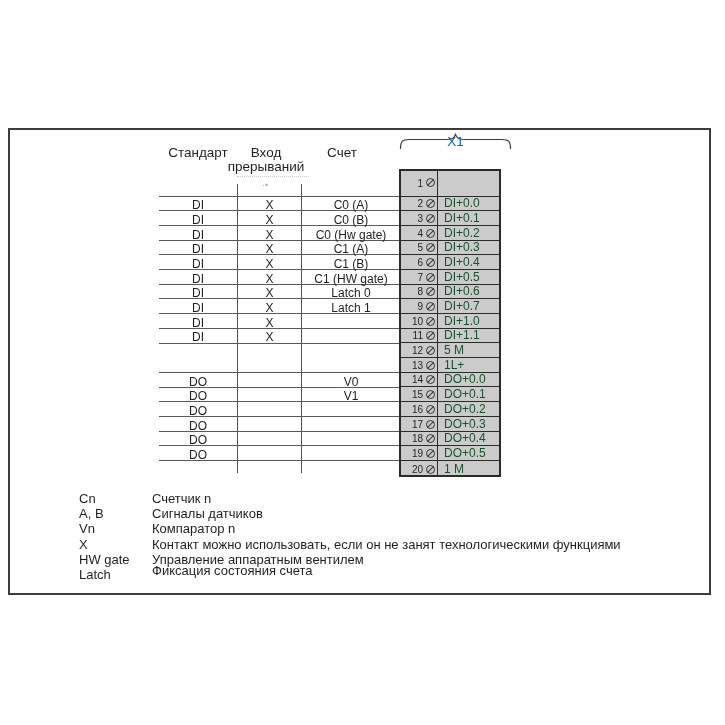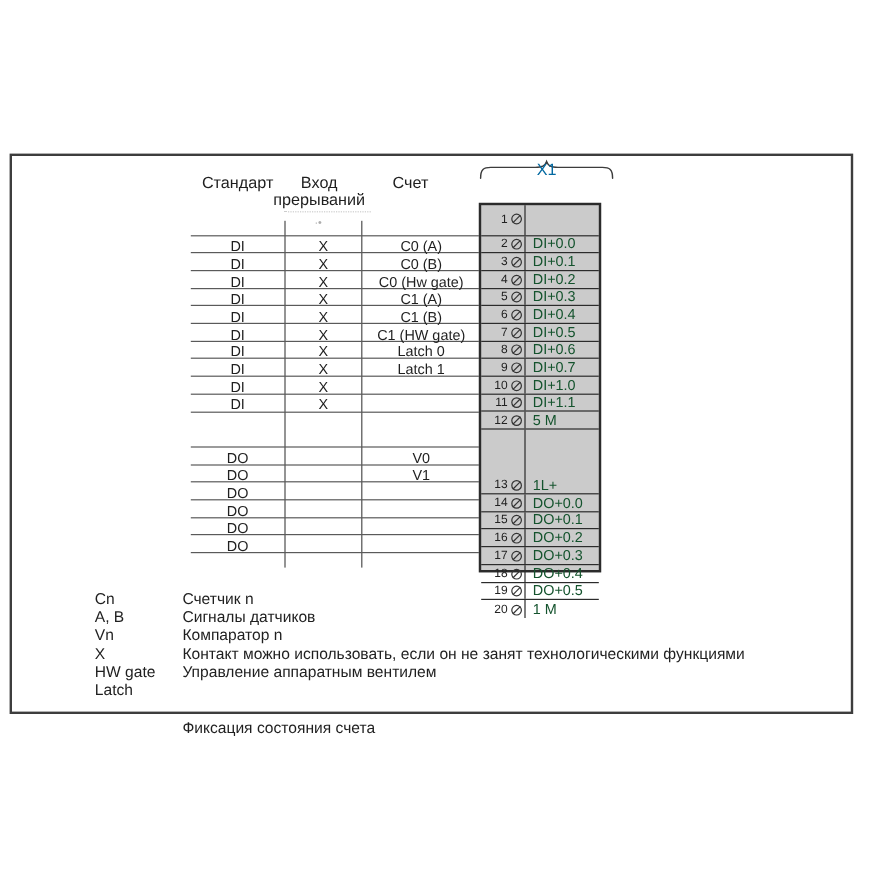--- a/index.html
+++ b/index.html
@@ -227,21 +227,21 @@
         <div class="name-cell">
           <div style="display: inline;">5 M</div>
         </div>
       </div>
       <div class="crow" style="flex-basis: 14.7px;">
         <div class="pin-cell">
           <div class="pin-num">13</div>
           <div class="screw"></div>
         </div>
         <div class="name-cell">
-          <div style="display: inline; margin-top: 40px;">1L+</div>
+          <div style="display: inline;">1L+</div>
         </div>
       </div>
       <div class="crow" style="flex-basis: 14.7px;">
         <div class="pin-cell">
           <div class="pin-num">14</div>
           <div class="screw"></div>
         </div>
         <div class="name-cell">
           <div style="display: inline;">DO+0.0</div>
         </div>
@@ -307,18 +307,18 @@
       <div class="legend-desc" style="top: 492px;">Счетчик n</div>
       <div class="legend-term" style="top: 507.2px;">A, B</div>
       <div class="legend-desc" style="top: 507.2px;">Сигналы датчиков</div>
       <div class="legend-term" style="top: 522.4px;">Vn</div>
       <div class="legend-desc" style="top: 522.4px;">Компаратор n</div>
       <div class="legend-term" style="top: 537.6px;">X</div>
       <div class="legend-desc" style="top: 537.6px;">Контакт можно использовать, если он не занят технологическими функциями</div>
       <div class="legend-term" style="top: 552.8px;">HW gate</div>
       <div class="legend-desc" style="top: 552.8px;">Управление аппаратным вентилем</div>
       <div class="legend-term" style="top: 568px;">Latch</div>
-      <div class="legend-desc" style="top: 600px;">Фиксация состояния счета</div>
+      <div class="legend-desc" style="top: 564px;">Фиксация состояния счета</div>
     </div>
 
   <div id="faint-dots"></div>
   <div id="faint-mark">·•</div>
 </div>
 
 </body></html>

